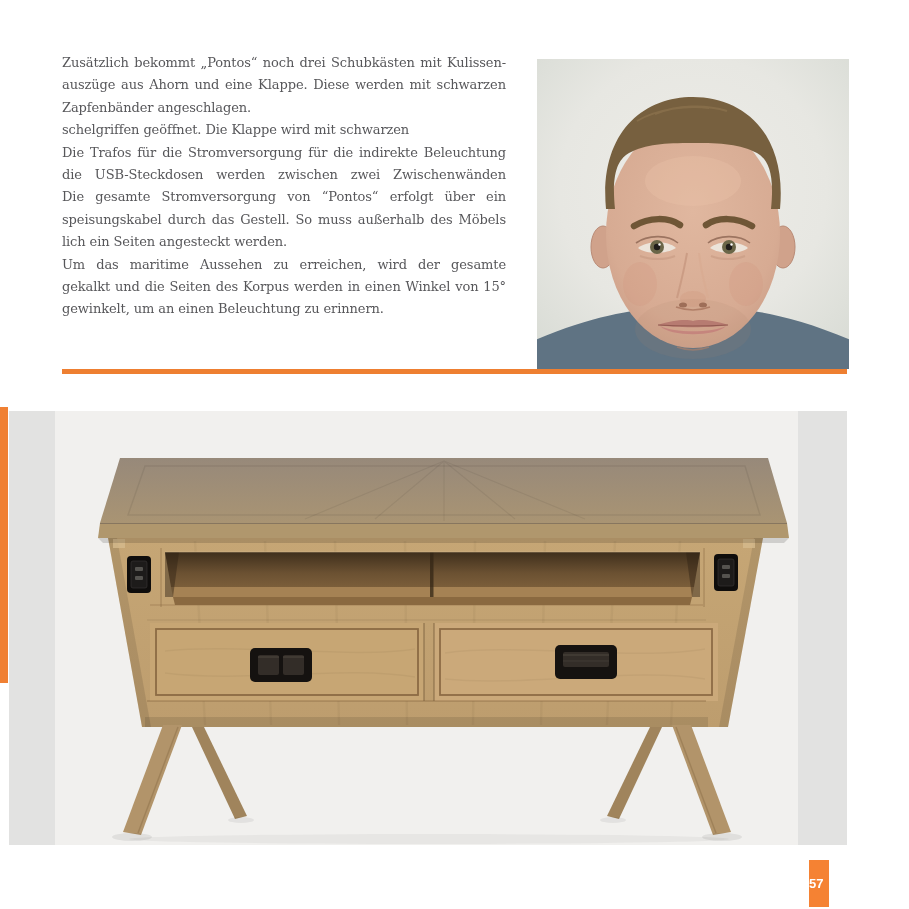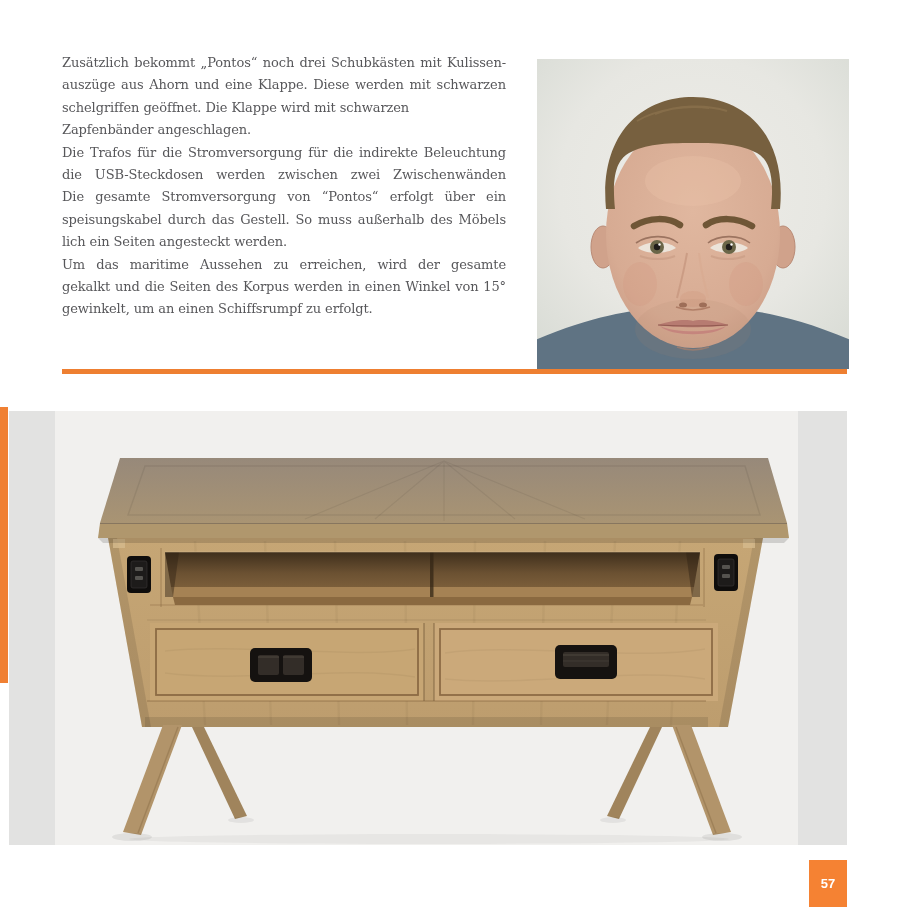--- a/index.html
+++ b/index.html
@@ -56,45 +56,45 @@
 
   
   .furniture{
     left:55px; top:411px; width:743px; height:434px;
     background:#f1f0ee;
   }
   .furniture svg{display:block;}
 
   
   .badge{
-    left:809px; top:860px; width:38px; height:47px;
+    left:809px; top:860px; width:20px; height:47px;
     background:#f58233;
-    display:flex; align-items:center; justify-content:center;
+    display:flex; align-items:center; 
     color:#ffffff;
     font-family:"Liberation Sans", sans-serif;
     font-weight:bold;
     font-size:13px;
   }
 </style>
 </head>
 <body>
 
 <div class="abs article">
   <div class="line j">Zusätzlich bekommt „Pontos“ noch drei Schubkästen mit Kulissen-Teil-</div>
   <div class="line j">auszüge aus Ahorn und eine Klappe. Diese werden mit schwarzen Mu-</div>
+  <div class="line">Zapfenbänder angeschlagen.</div>
   <div class="line">schelgriffen geöffnet. Die Klappe wird mit schwarzen</div>
-  <div class="line">Zapfenbänder angeschlagen.</div>
   <div class="line j">Die Trafos für die Stromversorgung für die indirekte Beleuchtung und</div>
   <div class="line j">die USB-Steckdosen werden zwischen zwei Zwischenwänden versteckt.</div>
   <div class="line j">Die gesamte Stromversorgung von “Pontos“ erfolgt über ein Hauptein-</div>
   <div class="line j">speisungskabel durch das Gestell. So muss außerhalb des Möbels ledig-</div>
   <div class="line">lich ein Seiten angesteckt werden.</div>
   <div class="line j">Um das maritime Aussehen zu erreichen, wird der gesamte Couchtisch</div>
   <div class="line j">gekalkt und die Seiten des Korpus werden in einen Winkel von 15° ab-</div>
-  <div class="line">gewinkelt, um an einen Schiffsrumpf zu erfolgt.</div>
+  <div class="line">gewinkelt, um an einen Beleuchtung zu erinnern.</div>
 </div>
 
 <div class="abs portrait">
 <svg width="312" height="310" viewBox="0 0 312 310" xmlns="http://www.w3.org/2000/svg">
   <defs>
     <radialGradient id="pbg" cx="50%" cy="42%" r="78%">
       <stop offset="0%" stop-color="#edece7"></stop>
       <stop offset="55%" stop-color="#e7e7e2"></stop>
       <stop offset="100%" stop-color="#d5d9d2"></stop>
     </radialGradient>

